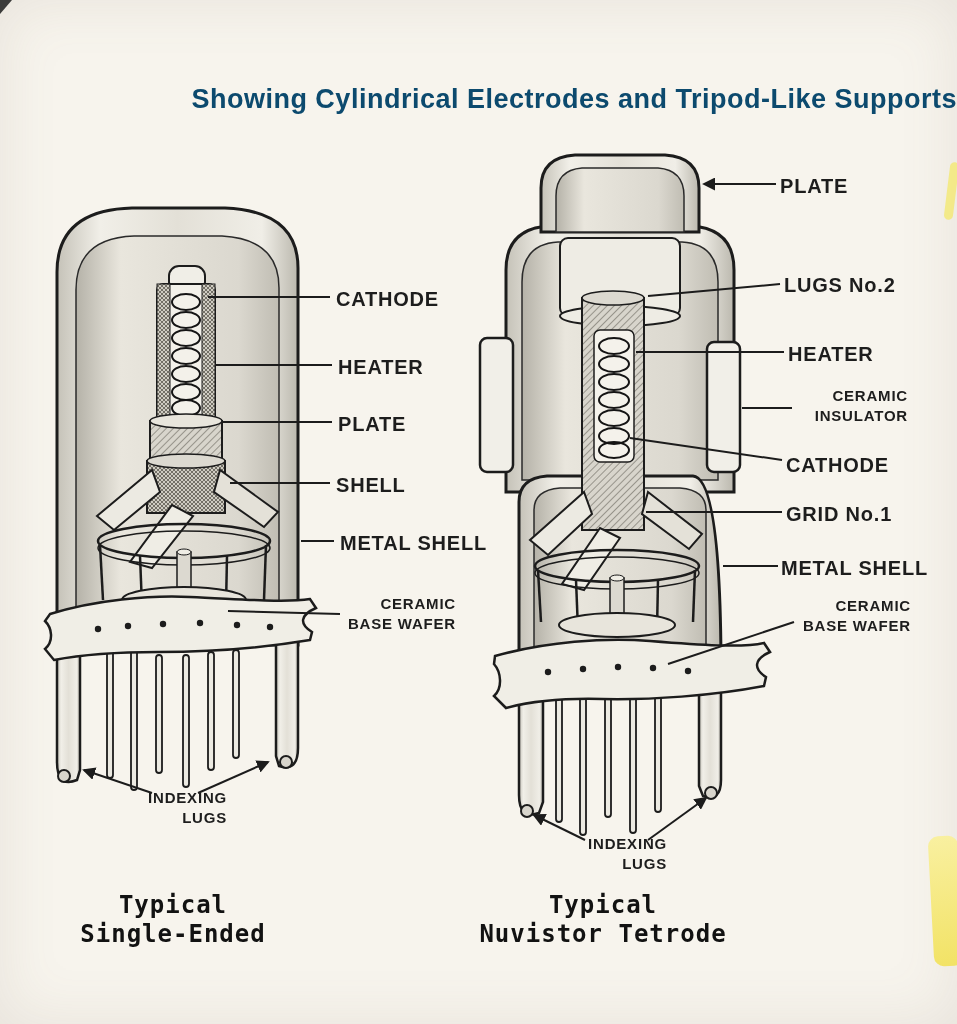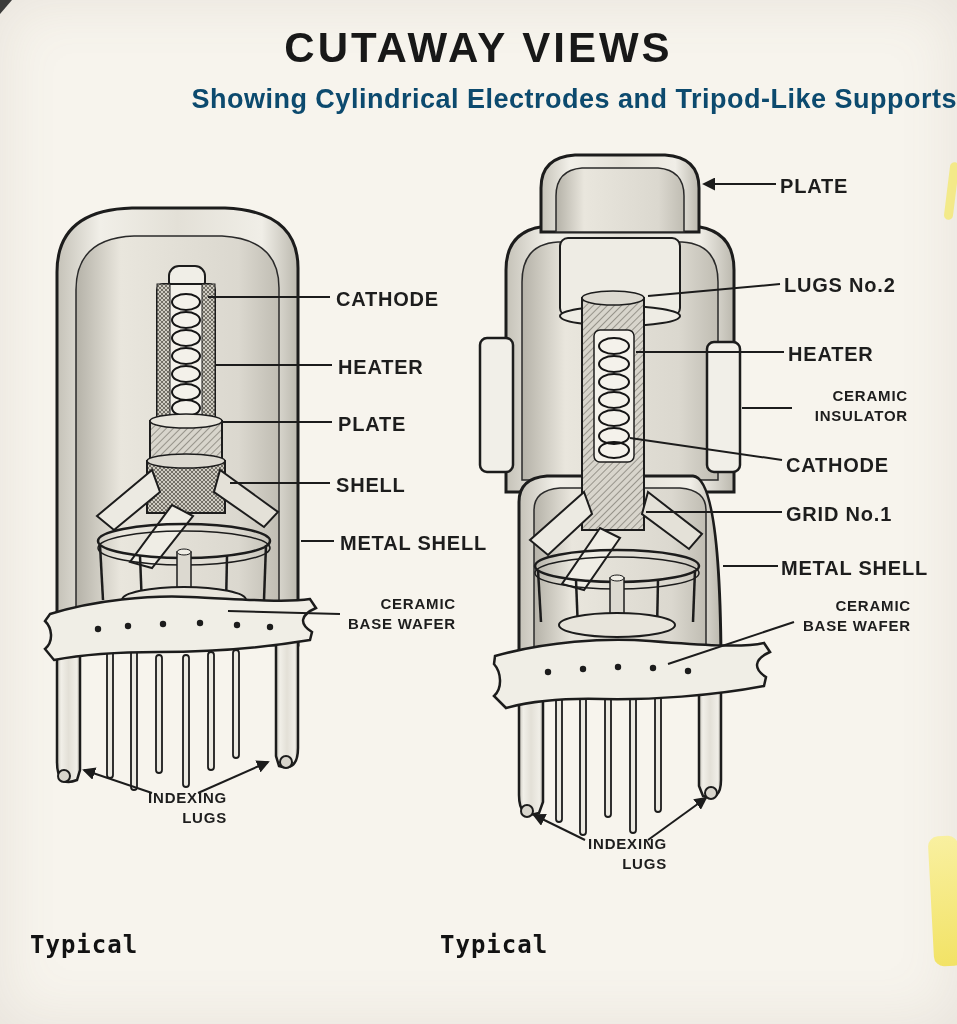--- a/index.html
+++ b/index.html
@@ -7,40 +7,39 @@
         font-family:"Liberation Sans",sans-serif;box-shadow:inset 0 0 60px rgba(120,110,90,.12);}
   .title{position:absolute;top:24px;left:0;right:0;text-align:center;
          font-weight:800;font-size:42px;letter-spacing:3px;color:#181818;}
   .subtitle{position:absolute;top:84px;left:0;right:0;text-align:right;
          font-weight:700;font-size:27px;letter-spacing:.5px;color:#0c4a6e;}
   .label{position:absolute;font-weight:700;font-size:20px;letter-spacing:.8px;
          color:#1d1d1d;white-space:nowrap;}
   .label-block{position:absolute;font-weight:700;font-size:15px;letter-spacing:.8px;
          color:#1d1d1d;text-align:right;line-height:20px;}
   .caption{position:absolute;font-family:"DejaVu Sans Mono",monospace;font-weight:700;
-         font-size:24px;line-height:29px;letter-spacing:1px;color:#121212;margin-top:40px;}
+         font-size:24px;line-height:29px;letter-spacing:1px;text-align:center;color:#121212;}
   .svg-layer{position:absolute;left:0;top:0;}
   .corner-mark{position:absolute;left:0;top:0;width:0;height:0;
          border-top:14px solid #1c1c1c;border-right:12px solid transparent;opacity:.85;}
   .hl-top{position:absolute;right:1px;top:162px;width:9px;height:58px;background:#f3e97e;
          border-radius:5px;transform:rotate(7deg);opacity:.9;}
   .hl-bottom{position:absolute;right:-4px;top:836px;width:30px;height:130px;
          background:linear-gradient(180deg,#f9f09c,#f2e25f);border-radius:10px;
          transform:rotate(-3deg);opacity:.95;}
 </style>
 </head>
 <body>
 
 <div class="page">
 
   <div class="corner-mark"></div>
   <div class="hl-top"></div>
   <div class="hl-bottom"></div>
 
-  <div class="title">CUTAWAY VIEWS</div>
   <div class="subtitle">Showing Cylindrical Electrodes and Tripod-Like Supports</div>
 
   <svg class="svg-layer" width="957" height="1024" viewBox="0 0 957 1024">
     <defs>
       <linearGradient id="shellGrad" x1="0" y1="0" x2="1" y2="0">
         <stop offset="0" stop-color="#c5c2b8"></stop>
           <stop offset="0.18" stop-color="#f1efe8"></stop>
         <stop offset="0.5" stop-color="#e3e0d7"></stop>
           <stop offset="0.85" stop-color="#f0eee7"></stop>
         <stop offset="1" stop-color="#bbb8ae"></stop>
@@ -234,20 +233,21 @@
   <div class="label-block" style="left:344px;top:594px;width:112px">
     <span style="display:block">CERAMIC</span>
     <span style="display:block">BASE WAFER</span>
   </div>
   <div class="label-block" style="left:123px;top:788px;width:104px">
     <span style="display:block">INDEXING</span>
     <span style="display:block">LUGS</span>
   </div>
   <div class="caption" style="left:30px;top:891px;width:286px">
     <span style="display:block">Typical</span>
+    <span style="display:block">Single-Ended</span>
   </div>
 
   <div class="label" style="left:780px;top:175px">PLATE</div>
   <div class="label" style="left:784px;top:274px">LUGS No.2</div>
   <div class="label" style="left:788px;top:343px">HEATER</div>
   <div class="label-block" style="left:790px;top:386px;width:118px">
     <span style="display:block">CERAMIC</span>
     <span style="display:block">INSULATOR</span>
   </div>
   <div class="label" style="left:786px;top:454px">CATHODE</div>
@@ -256,15 +256,16 @@
   <div class="label-block" style="left:793px;top:596px;width:118px">
     <span style="display:block">CERAMIC</span>
     <span style="display:block">BASE WAFER</span>
   </div>
   <div class="label-block" style="left:563px;top:834px;width:104px">
     <span style="display:block">INDEXING</span>
     <span style="display:block">LUGS</span>
   </div>
   <div class="caption" style="left:440px;top:891px;width:326px">
     <span style="display:block">Typical</span>
+    <span style="display:block">Nuvistor Tetrode</span>
   </div>
 
 </div>
 
 </body></html>

